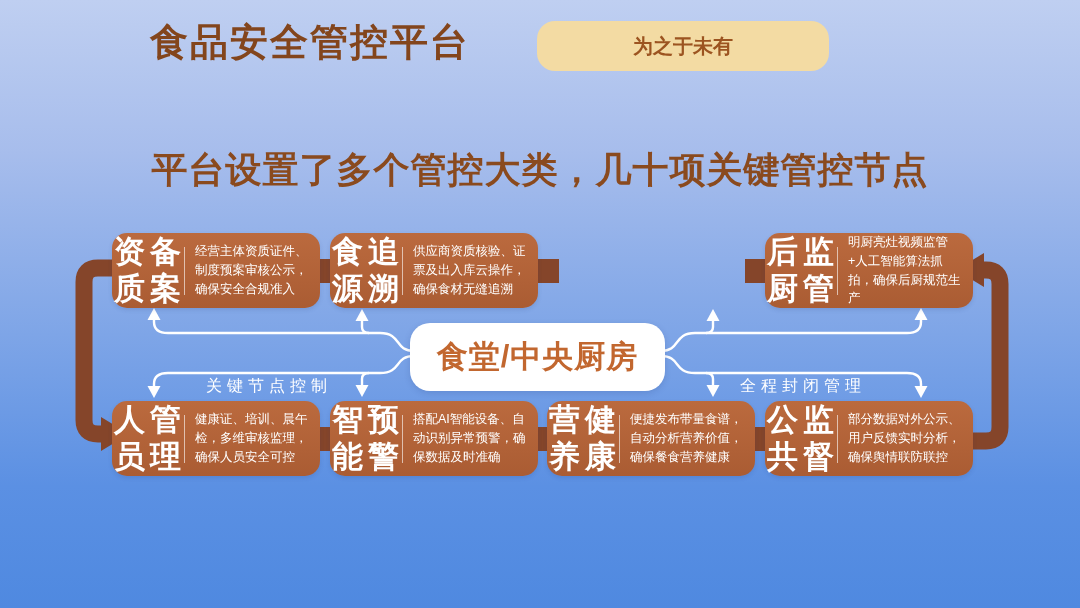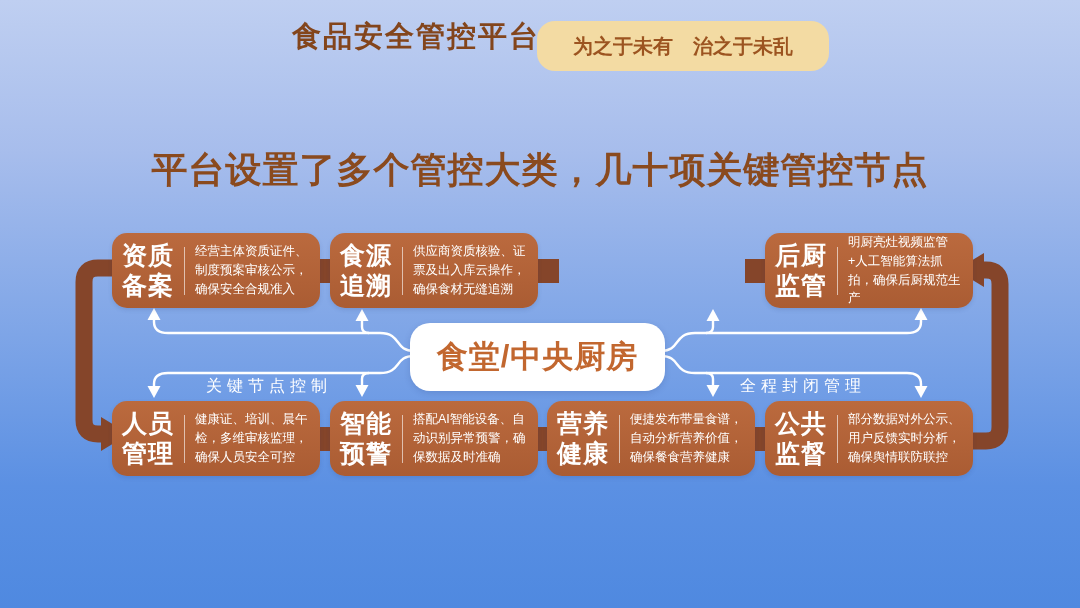--- a/index.html
+++ b/index.html
@@ -2,43 +2,43 @@
 <html><head>
 <meta charset="utf-8">
 <style>
   html,body{margin:0;padding:0;}
   .stage{
     position:relative;width:1080px;height:608px;overflow:hidden;
     background:linear-gradient(180deg,#bfcff1 0%,#a7bdec 25%,#7ea5e7 55%,#5b90e3 80%,#4f89e0 100%);
     font-family:"Liberation Sans",sans-serif;
   }
   .header-title{
-    position:absolute;left:150px;top:17px;width:390px;text-align:right;
-    font-size:29px;font-weight:bold;color:#83451c;letter-spacing:2px;
+    position:absolute;left:150px;top:17px;width:390px;text-align:left;
+    font-size:38px;font-weight:bold;color:#83451c;letter-spacing:2px;
   }
   .badge{
     position:absolute;left:537px;top:21px;width:292px;height:50px;border-radius:18px;
     background:#f3dba3;display:flex;align-items:center;justify-content:center;gap:20px;
     color:#9c5420;font-weight:bold;font-size:20px;
   }
   .heading{
     position:absolute;left:0;top:146px;width:1080px;text-align:center;
     font-size:36px;font-weight:600;color:#8a4a1e;letter-spacing:1px;
   }
   .arrow-svg{position:absolute;left:0;top:0;pointer-events:none;}
   .stub{position:absolute;width:32px;height:24px;background:#85452a;}
   .mbox{
     position:absolute;width:208px;height:75px;border-radius:15px;
     background:linear-gradient(180deg,#bb6a3e,#aa5c33);
     display:flex;align-items:center;color:#fff;
     box-shadow:0 2px 4px rgba(40,60,120,.15);
   }
   .mbox-title{
-    width:72px;flex:0 0 72px;text-align:center;font-size:25px;font-weight:bold;
-    line-height:1.18;letter-spacing:1px;display:flex;flex-direction:column;
+    width:72px;flex:0 0 72px;text-align:center;font-size:31px;font-weight:bold;
+    line-height:1.18;letter-spacing:1px;display:flex;flex-direction:row;
   }
   .mbox-divider{width:1px;height:48px;background:rgba(255,255,255,.6);flex:0 0 1px;}
   .mbox-desc{flex:1;padding:0 8px 0 10px;font-size:12.5px;line-height:1.5;}
   .center-box{
     position:absolute;left:410px;top:323px;width:255px;height:68px;border-radius:20px;
     background:#ffffff;display:flex;align-items:center;justify-content:center;
     font-size:31px;font-weight:bold;color:#c2672f;letter-spacing:1px;
     box-shadow:0 2px 6px rgba(40,60,120,.18);
   }
   .flow-label{position:absolute;color:#ffffff;font-size:16px;letter-spacing:5px;font-weight:400;margin-top:32px;}
@@ -47,21 +47,20 @@
 </style>
 </head>
 <body>
 
 <div class="stage">
 
   <div class="header-title">食品安全管控平台</div>
 
   <div class="badge">
     <span>为之于未有</span>
-    <span>治之于未乱</span>
   </div>
 
   <div class="heading">平台设置了多个管控大类，几十项关键管控节点</div>
 
   <svg class="arrow-svg" width="1080" height="608" viewBox="0 0 1080 608">
 
     <g>
       <path d="M 116 268 L 98 268 Q 84 268 84 282 L 84 420 Q 84 434 98 434 L 102 434" fill="none" stroke="#85452a" stroke-width="17"></path>
       <polygon points="101,417 101,451 129,434" fill="#85452a"></polygon>
     </g>

